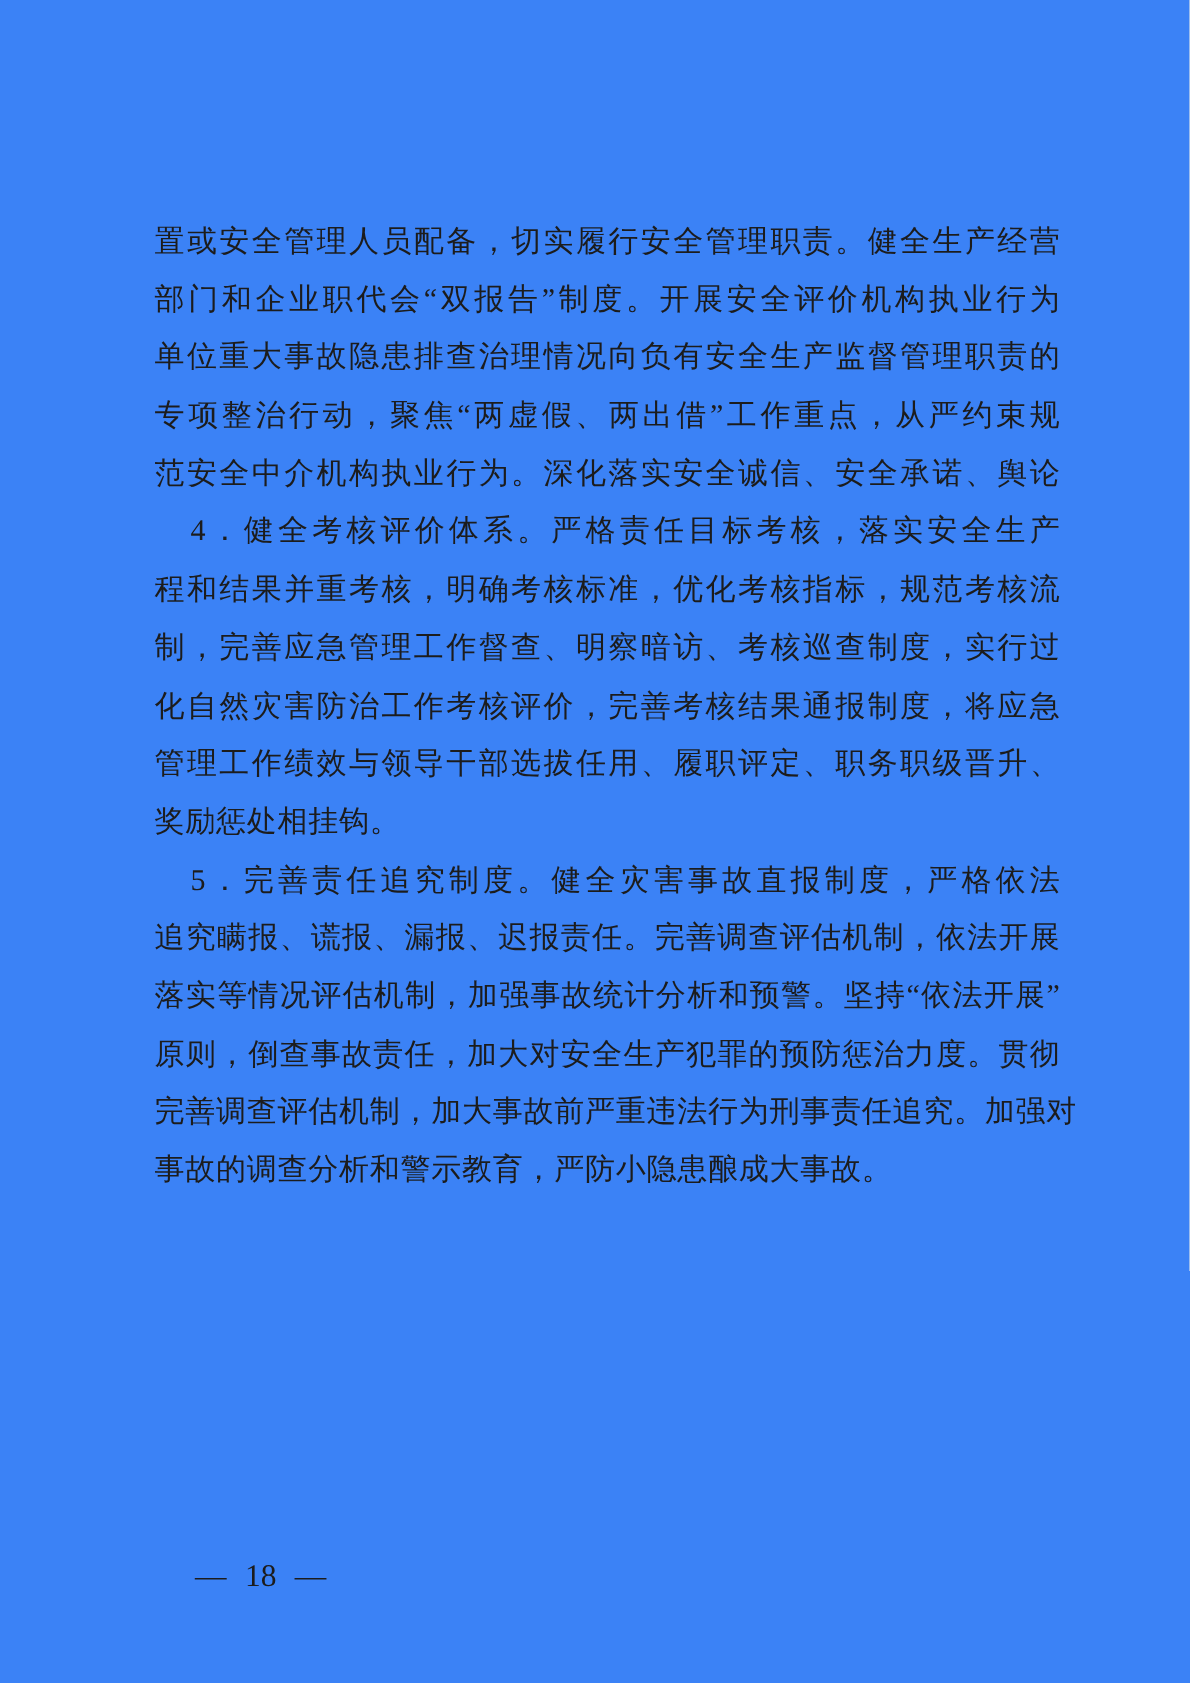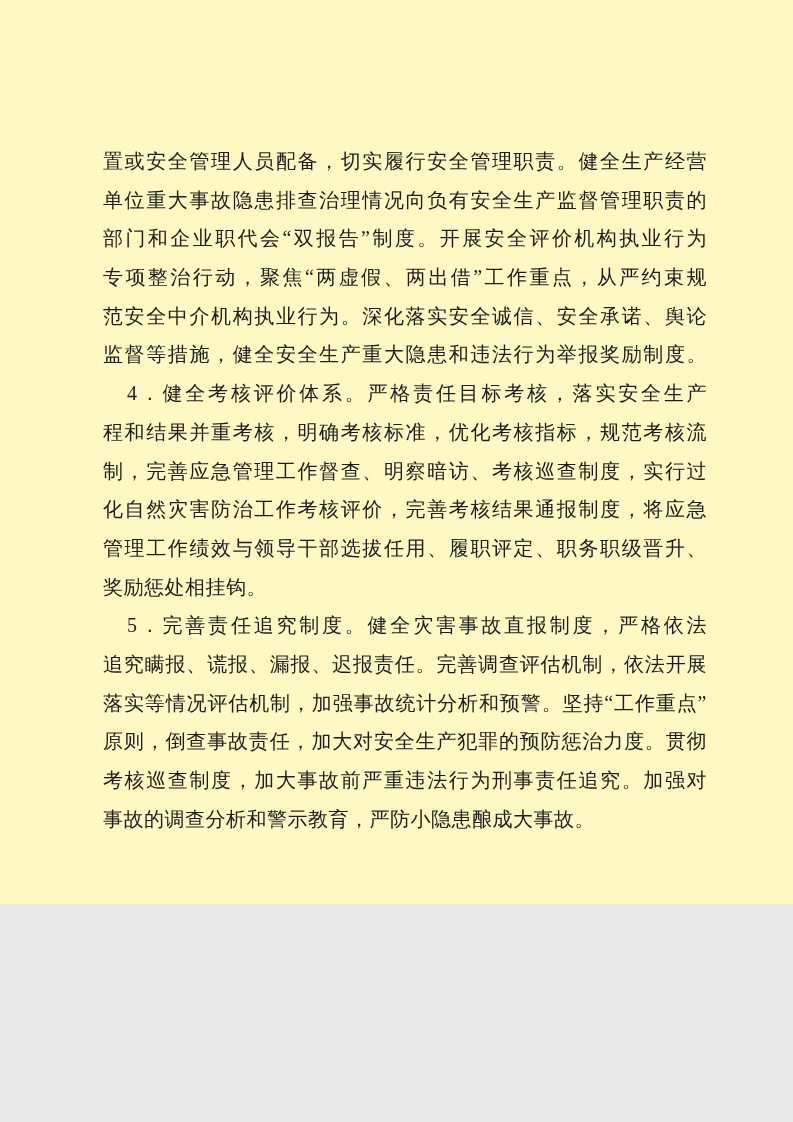--- a/index.html
+++ b/index.html
@@ -3,22 +3,22 @@
 <meta charset="utf-8">
 <style>
   html, body {
     margin: 0;
     padding: 0;
     background: #e9e9e9;
   }
   .page {
     position: relative;
     width: 793px;
-    height: 904px;
-    background: #fef9c3;
+    height: 1122px;
+    background: #3b82f6;
     overflow: hidden;
     font-family: "Liberation Serif", "DejaVu Serif", serif;
     color: #1c1c1c;
   }
   .text-column {
     position: absolute;
     left: 103px;
     top: 142px;
     width: 604px;
   }
@@ -58,42 +58,41 @@
 </style>
 </head>
 <body>
 
 <div class="page">
 
   <div class="text-column">
 
     <div class="para">
       <div class="line fill">置或安全管理人员配备，切实履行安全管理职责。健全生产经营</div>
+      <div class="line fill">部门和企业职代会“双报告”制度。开展安全评价机构执业行为</div>
       <div class="line fill">单位重大事故隐患排查治理情况向负有安全生产监督管理职责的</div>
-      <div class="line fill">部门和企业职代会“双报告”制度。开展安全评价机构执业行为</div>
       <div class="line fill">专项整治行动，聚焦“两虚假、两出借”工作重点，从严约束规</div>
       <div class="line fill">范安全中介机构执业行为。深化落实安全诚信、安全承诺、舆论</div>
-      <div class="line fill">监督等措施，健全安全生产重大隐患和违法行为举报奖励制度。</div>
     </div>
 
     <div class="para">
       <div class="line fill indent">4．健全考核评价体系。严格责任目标考核，落实安全生产</div>
       <div class="line fill">程和结果并重考核，明确考核标准，优化考核指标，规范考核流</div>
       <div class="line fill">制，完善应急管理工作督查、明察暗访、考核巡查制度，实行过</div>
       <div class="line fill">化自然灾害防治工作考核评价，完善考核结果通报制度，将应急</div>
       <div class="line fill">管理工作绩效与领导干部选拔任用、履职评定、职务职级晋升、</div>
       <div class="line short">奖励惩处相挂钩。</div>
     </div>
 
     <div class="para">
       <div class="line fill indent">5．完善责任追究制度。健全灾害事故直报制度，严格依法</div>
       <div class="line fill">追究瞒报、谎报、漏报、迟报责任。完善调查评估机制，依法开展</div>
-      <div class="line fill">落实等情况评估机制，加强事故统计分析和预警。坚持“工作重点”</div>
+      <div class="line fill">落实等情况评估机制，加强事故统计分析和预警。坚持“依法开展”</div>
       <div class="line fill">原则，倒查事故责任，加大对安全生产犯罪的预防惩治力度。贯彻</div>
-      <div class="line fill">考核巡查制度，加大事故前严重违法行为刑事责任追究。加强对</div>
+      <div class="line fill">完善调查评估机制，加大事故前严重违法行为刑事责任追究。加强对</div>
       <div class="line short">事故的调查分析和警示教育，严防小隐患酿成大事故。</div>
     </div>
 
   </div>
 
   <div class="page-footer">
     <span>— 18 —</span>
   </div>
 
 </div>

